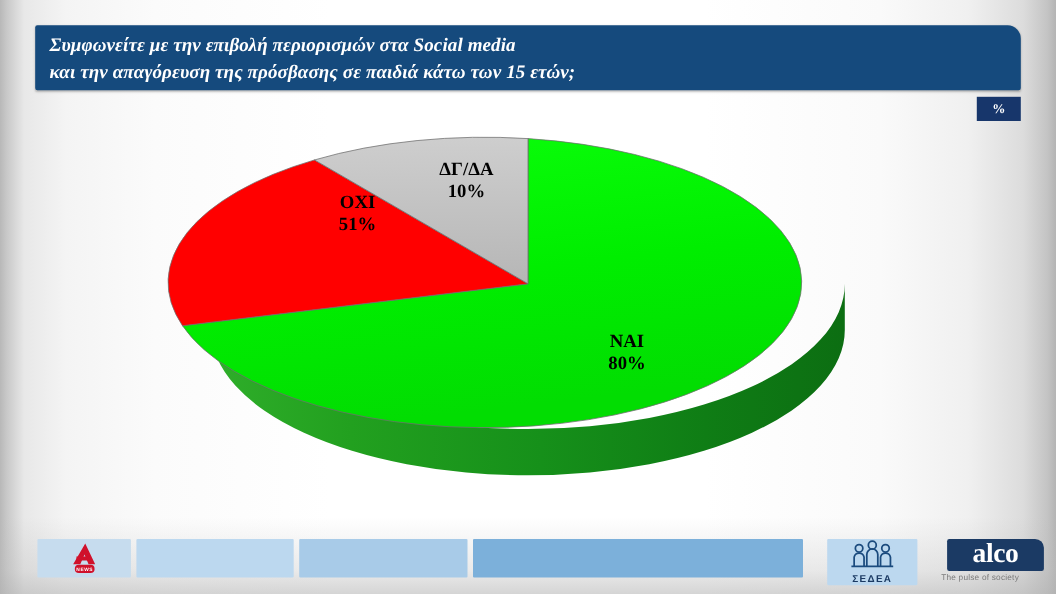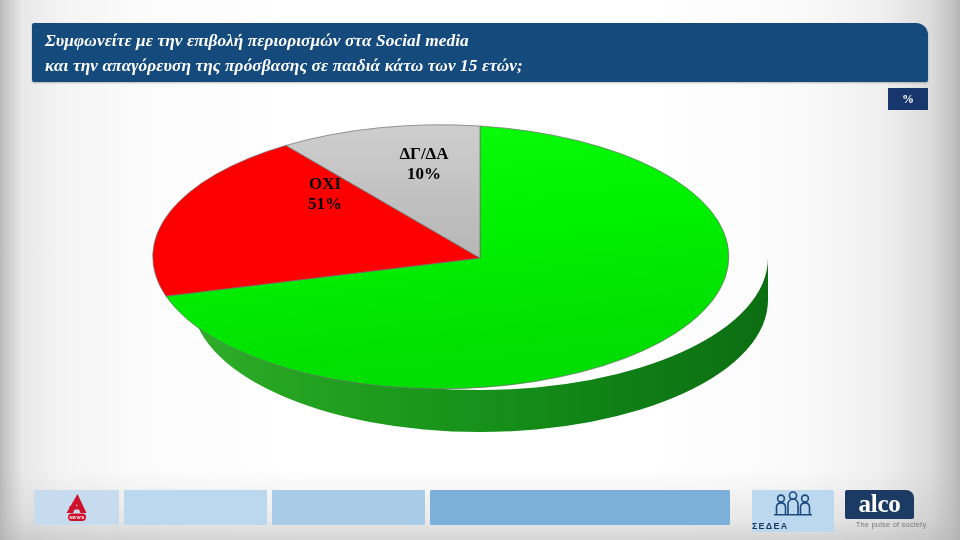--- a/index.html
+++ b/index.html
@@ -148,39 +148,39 @@
     width: 82px;
     height: 42px;
     background: #bcd8ef;
     border-radius: 1px;
   }
   .sedea-text {
     position: absolute;
     left: 0;
     right: 0;
     bottom: 1px;
-    text-align: left;
+    text-align: center;
     font-family: "Liberation Sans", sans-serif;
     font-weight: bold;
     font-size: 9px;
     letter-spacing: 1.2px;
     color: #1b3a63;
   }
 
   .alco-logo {
     position: absolute;
     left: 845px;
     top: 10px;
     width: 92px;
     height: 42px;
   }
   .alco-box {
     position: absolute;
-    left: 0; top: 0;
-    width: 69px;
+    left: 16px; top: 0;
+    width: 88px;
     height: 29px;
     background: #1b3a64;
     border-radius: 2px 8px 2px 2px;
   }
   .alco-word {
     position: absolute;
     left: 0; right: 0; top: -1px;
     text-align: center;
     color: #ffffff;
     font-family: "Liberation Serif", serif;
@@ -252,20 +252,22 @@
       <path d="M 480,163
                L 285.9,50.4
                A 288,132 0 0 1 480,31
                Z" fill="url(#gGrayTop)" stroke="#6f6f6f" stroke-width="0.7"></path>
     </svg>
 
     <div class="slice-label lbl-dgda">ΔΓ/ΔΑ
 10%</div>
     <div class="slice-label lbl-oxi">ΟΧΙ
 51%</div>
+    <div class="slice-label lbl-nai">ΝΑΙ
+80%</div>
   </div>
 
   <div class="footer-bars">
     <div class="fbar fbar-1"></div>
     <div class="fbar fbar-2"></div>
     <div class="fbar fbar-3"></div>
     <div class="fbar fbar-4"></div>
 
     <svg class="alpha-logo" viewBox="0 0 34 30">
       <path d="M17.5 1 L26.5 20 L20.5 20 L16.8 11 L13 20 L6.5 20 Z" fill="#d0112b"></path>

